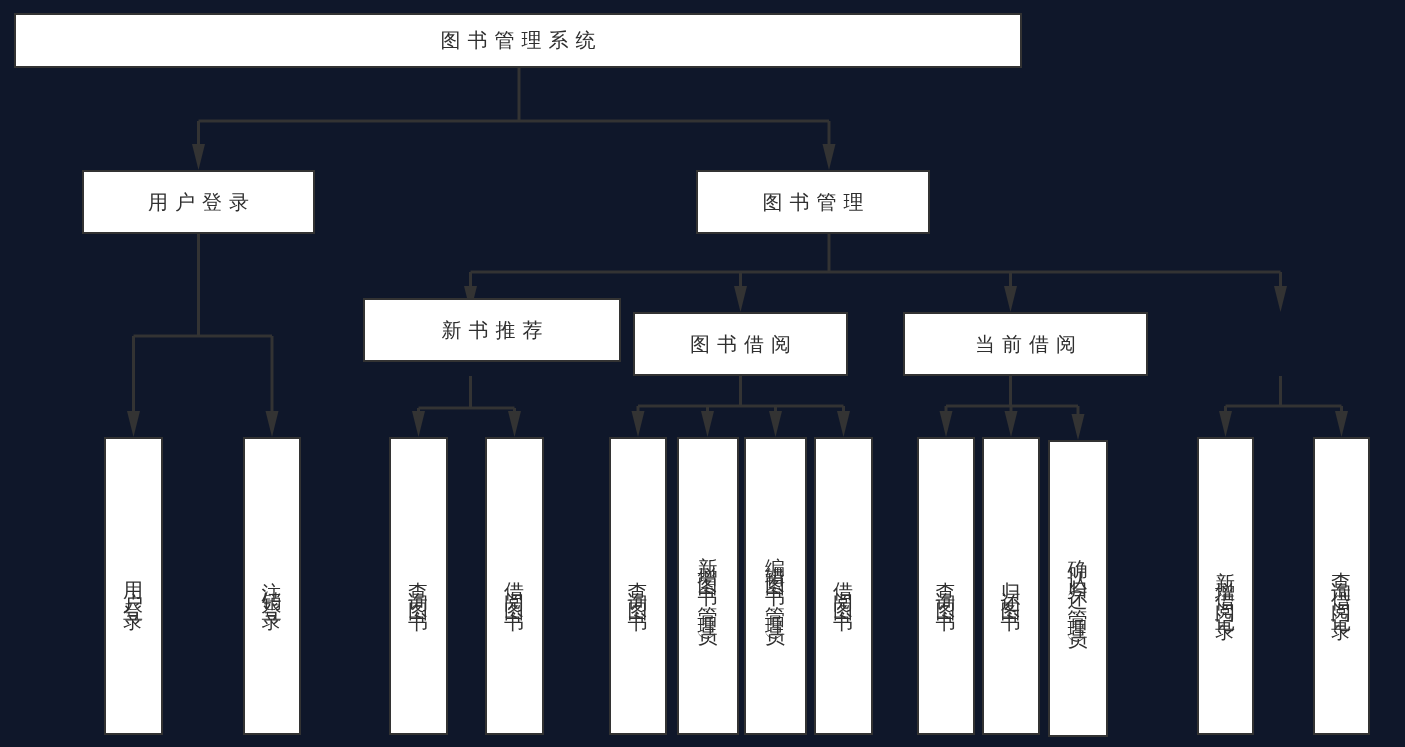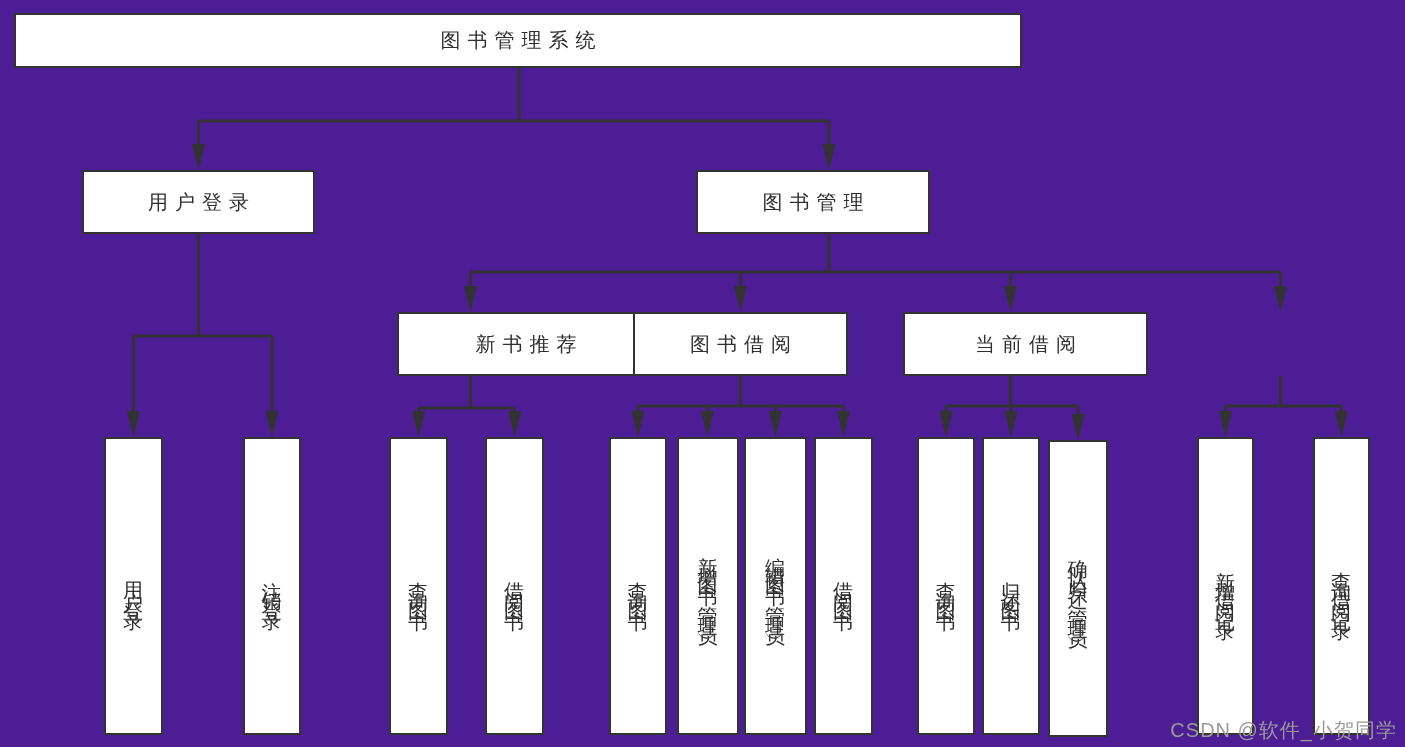--- a/index.html
+++ b/index.html
@@ -1,19 +1,19 @@
 <!DOCTYPE html>
 <html><head>
 <meta charset="utf-8">
 <style>
   html,body{margin:0;padding:0;background:#fff;}
   .stage{
     position:relative;
     width:1405px;height:747px;
-    background:#4c1d95;
+    background:#0f172a;
     font-family:"Liberation Sans",sans-serif;
     color:#2f2f2f;
     overflow:hidden;
   }
   .wires{position:absolute;left:0;top:0;width:1405px;height:747px;}
   .wires path{stroke:#333333;stroke-width:3;fill:none;}
   .wires polygon{fill:#333333;stroke:none;}
   .box{
     position:absolute;
     box-sizing:border-box;
@@ -104,21 +104,21 @@
     <span class="hlabel">图书管理系统</span>
   </div>
 
   <div class="box" style="left:82px;top:170px;width:233px;height:64px;">
     <span class="hlabel">用户登录</span>
   </div>
   <div class="box" style="left:696px;top:170px;width:234px;height:64px;">
     <span class="hlabel">图书管理</span>
   </div>
 
-  <div class="box" style="left:363px;top:312px;width:258px;height:64px;margin-left:34px;">
+  <div class="box" style="left:363px;top:298px;width:258px;height:64px;">
     <span class="hlabel">新书推荐</span>
   </div>
   <div class="box" style="left:633px;top:312px;width:215px;height:64px;">
     <span class="hlabel">图书借阅</span>
   </div>
   <div class="box" style="left:903px;top:312px;width:245px;height:64px;">
     <span class="hlabel">当前借阅</span>
   </div>
 
   <div class="box leaf" style="left:104px;top:437px;width:59px;height:298px;">
@@ -158,15 +158,14 @@
     <span class="vlabel">确认归还（管理员）</span>
   </div>
 
   <div class="box leaf" style="left:1197px;top:437px;width:57px;height:298px;">
     <span class="vlabel">新增借阅记录</span>
   </div>
   <div class="box leaf" style="left:1313px;top:437px;width:57px;height:298px;">
     <span class="vlabel">查询借阅记录</span>
   </div>
 
-  <div class="watermark">CSDN @软件_小贺同学</div>
 
 </div>
 
 </body></html>

